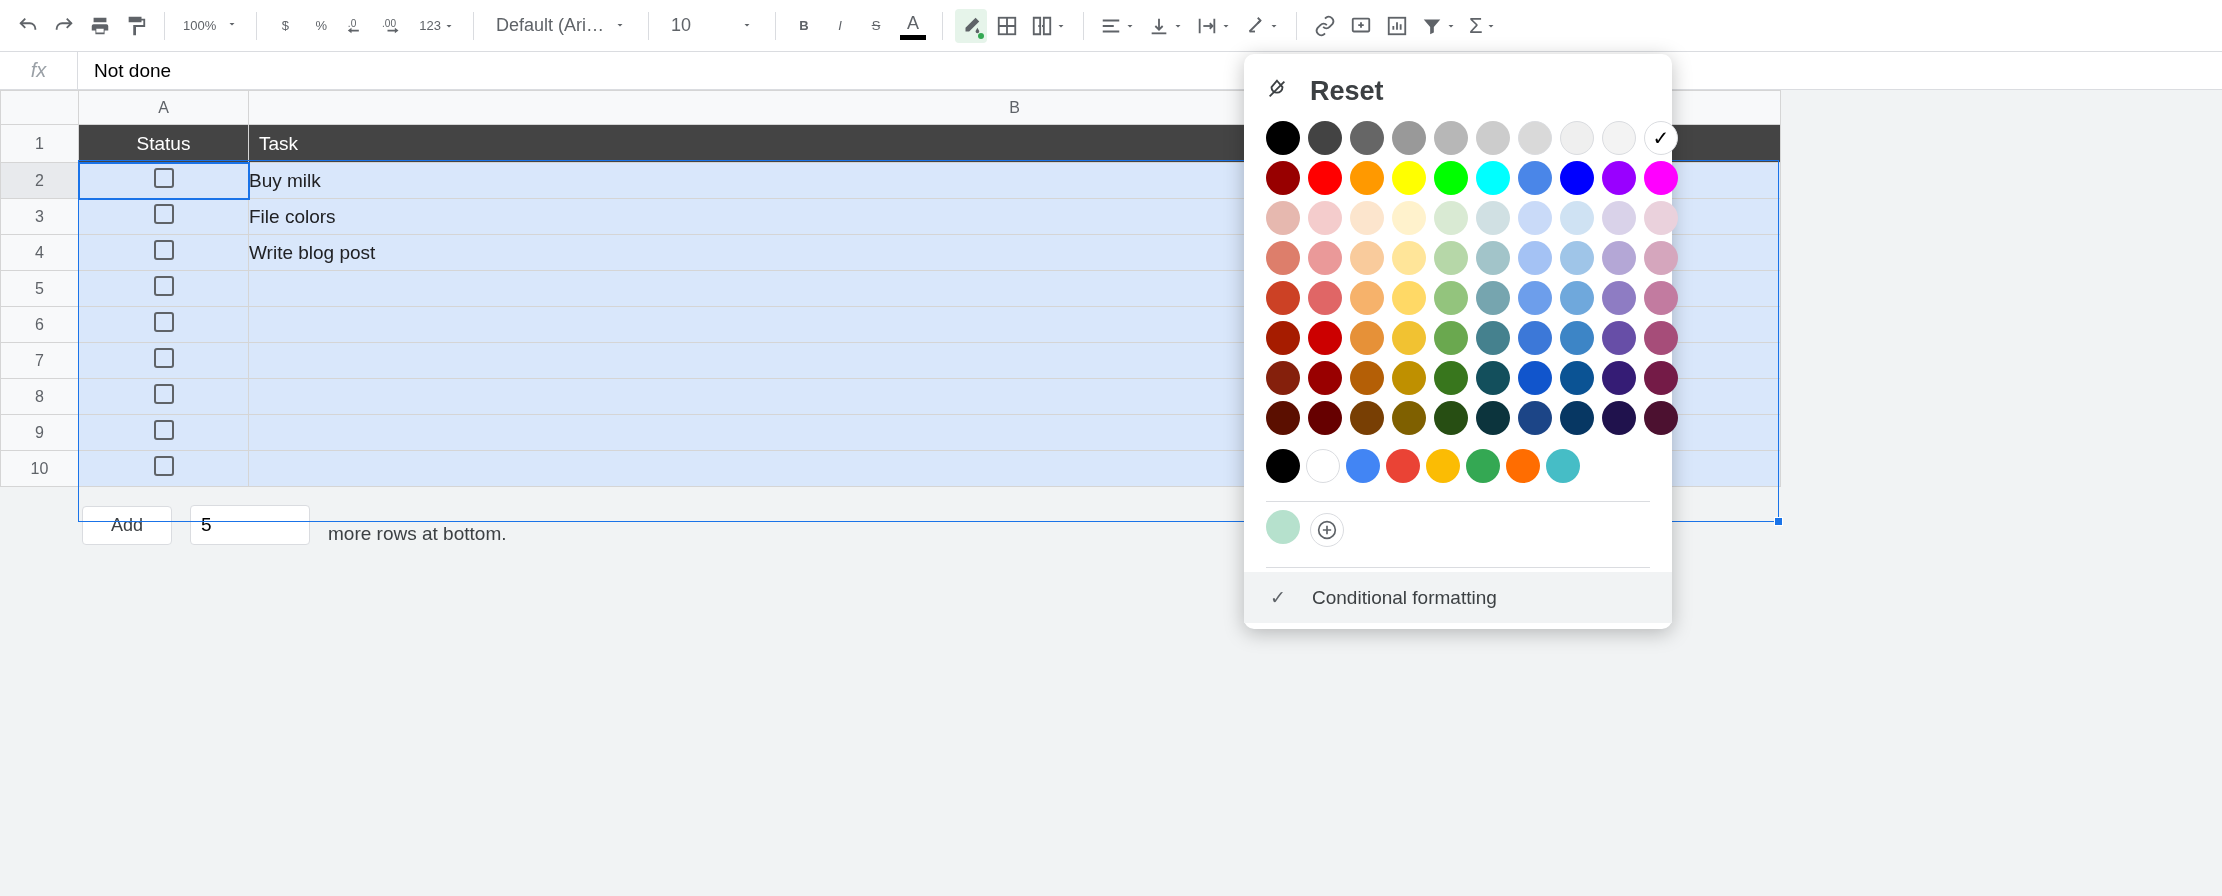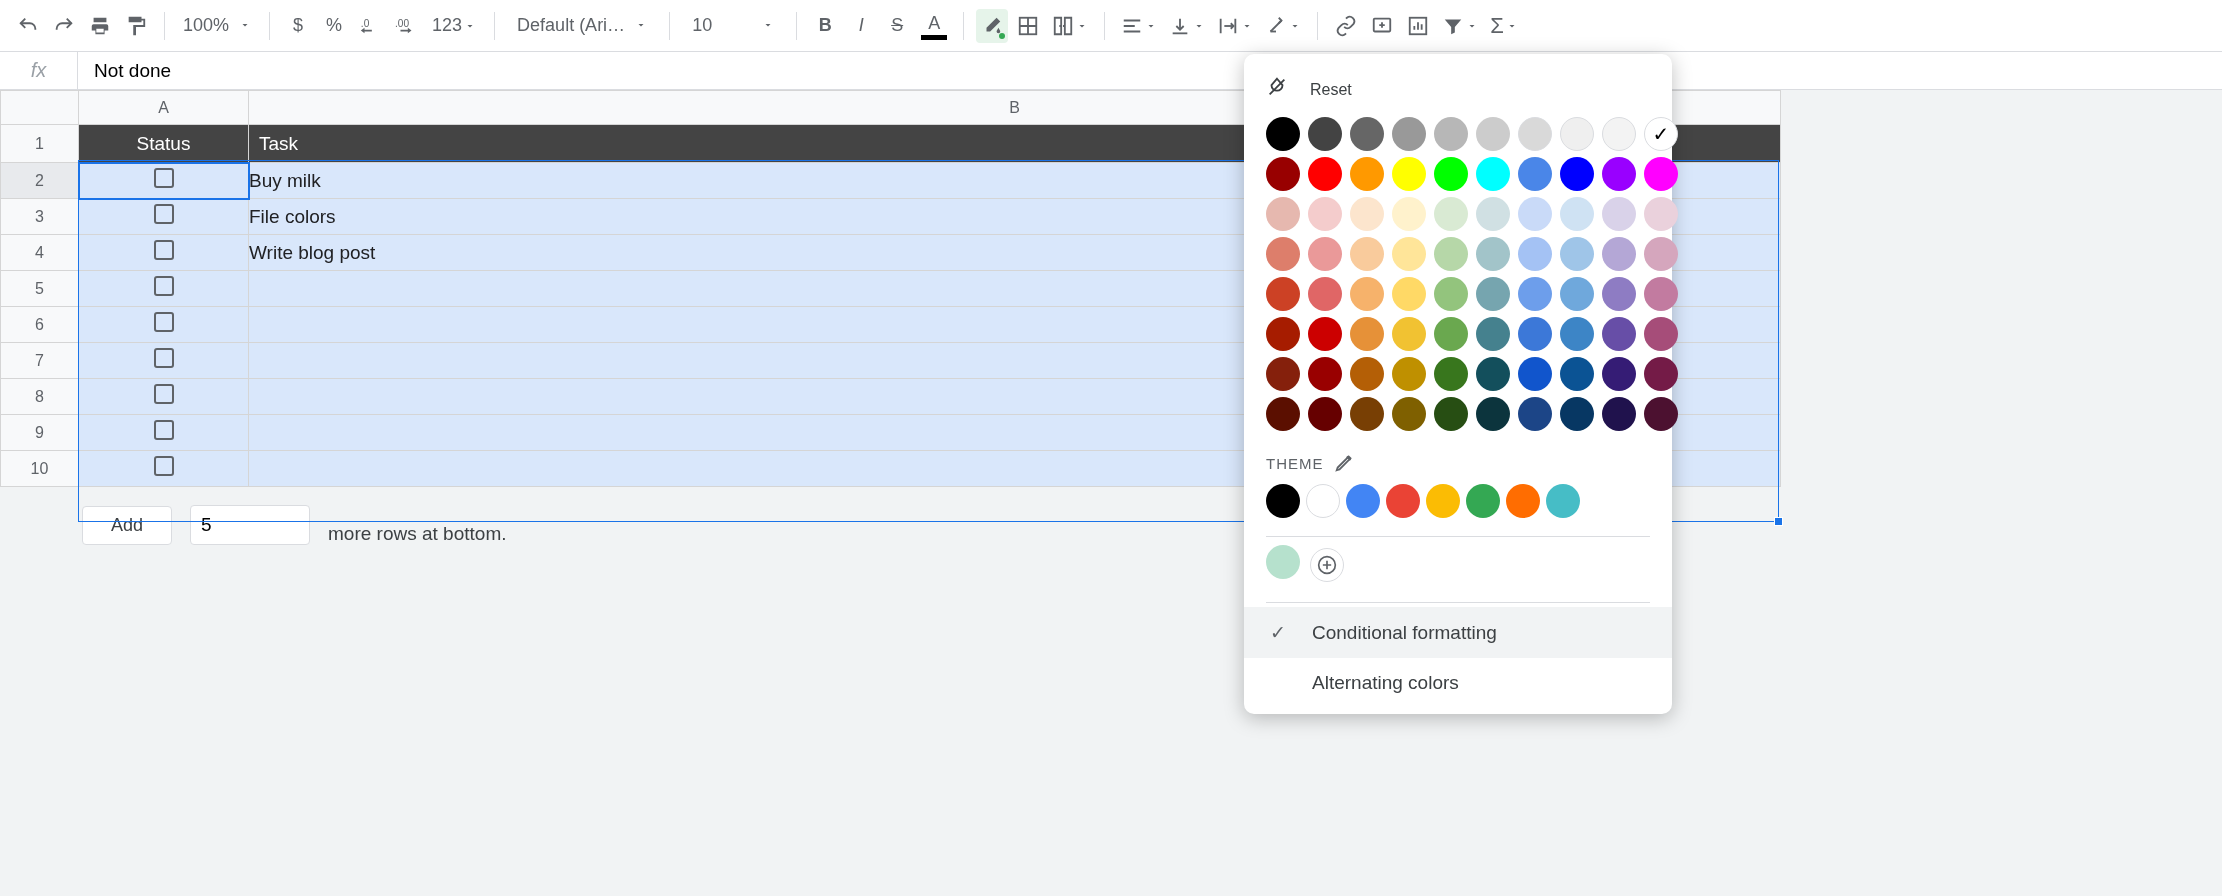--- a/index.html
+++ b/index.html
@@ -43,21 +43,21 @@
     height: 34px;
     padding: 0 4px;
     border-radius: 4px;
     cursor: pointer;
     color: var(--toolbar-fg);
     position: relative;
   }
   .tbtn.active { background: #e6f4ea; }
   .tbtn svg { width: 22px; height: 22px; display:block; }
   .tbtn .caret { margin-left: 2px; }
-  .tbtn-text { font-size: 18px; padding: 0 6px; }
+  .tbtn-text { font-size: 13px; padding: 0 6px; }
   .tsep {
     width: 0;
     height: 28px;
     border-left: 1px solid var(--toolbar-sep);
     margin: 0 8px;
   }
   .zoom { display:flex; align-items:center; gap:10px; padding:0 6px; }
   .font-box, .size-box {
     display: flex;
     align-items: center;
@@ -578,21 +578,21 @@
   <input class="rows-input" value="5" style="">
   <span>more rows at bottom.</span>
 </div>
 
 <div class="color-popup">
   <div class="cp-row">
     <span class="reset-icon"><svg viewBox="0 0 24 24" fill="none" stroke="currentColor" stroke-width="2">
           <path d="M12 3l6 7a6 6 0 11-12 0l6-7z"></path>
           <path d="M4 20L20 4"></path>
         </svg></span>
-    <span style="font-size:16px;">Reset</span>
+    <span style="font-size:27px;font-weight:bold;">Reset</span>
   </div>
 
   <div class="cp-swatch-grid" id="main-swatches">
       <div class="swatch" style="background: rgb(0, 0, 0);"></div>
       <div class="swatch" style="background: rgb(67, 67, 67);"></div>
       <div class="swatch" style="background: rgb(102, 102, 102);"></div>
       <div class="swatch" style="background: rgb(153, 153, 153);"></div>
       <div class="swatch" style="background: rgb(183, 183, 183);"></div>
       <div class="swatch" style="background: rgb(204, 204, 204);"></div>
       <div class="swatch bordered" style="background: rgb(217, 217, 217);"></div>
@@ -664,27 +664,20 @@
       <div class="swatch" style="background: rgb(120, 63, 4);"></div>
       <div class="swatch" style="background: rgb(127, 96, 0);"></div>
       <div class="swatch" style="background: rgb(39, 78, 19);"></div>
       <div class="swatch" style="background: rgb(12, 52, 61);"></div>
       <div class="swatch" style="background: rgb(28, 69, 135);"></div>
       <div class="swatch" style="background: rgb(7, 55, 99);"></div>
       <div class="swatch" style="background: rgb(32, 18, 77);"></div>
       <div class="swatch" style="background: rgb(76, 17, 48);"></div>
     </div>
 
-  <div class="cp-section-label">
-    <span>THEME</span>
-    <span class="pencil"><svg viewBox="0 0 24 24" fill="none" stroke="currentColor" stroke-width="2">
-          <path d="M3 21l3-1 12-12-2-2L4 18l-1 3z"></path>
-          <path d="M14 6l4 4"></path>
-        </svg></span>
-  </div>
   <div class="theme-row" id="theme-swatches">
       <div class="swatch" style="background: rgb(0, 0, 0);"></div>
       <div class="swatch bordered" style="background: rgb(255, 255, 255);"></div>
       <div class="swatch" style="background: rgb(66, 133, 244);"></div>
       <div class="swatch" style="background: rgb(234, 67, 53);"></div>
       <div class="swatch" style="background: rgb(251, 188, 4);"></div>
       <div class="swatch" style="background: rgb(52, 168, 83);"></div>
       <div class="swatch" style="background: rgb(255, 109, 1);"></div>
       <div class="swatch" style="background: rgb(70, 189, 198);"></div>
     </div>
@@ -700,17 +693,13 @@
         </svg>
     </div>
   </div>
 
   <div class="cp-divider"></div>
 
   <div class="cp-item sel">
     <span class="icon-slot">✓</span>
     <span>Conditional formatting</span>
   </div>
-  <div class="cp-item">
-    <span class="icon-slot"></span>
-    <span>Alternating colors</span>
-  </div>
 </div>
 
 </body></html>

